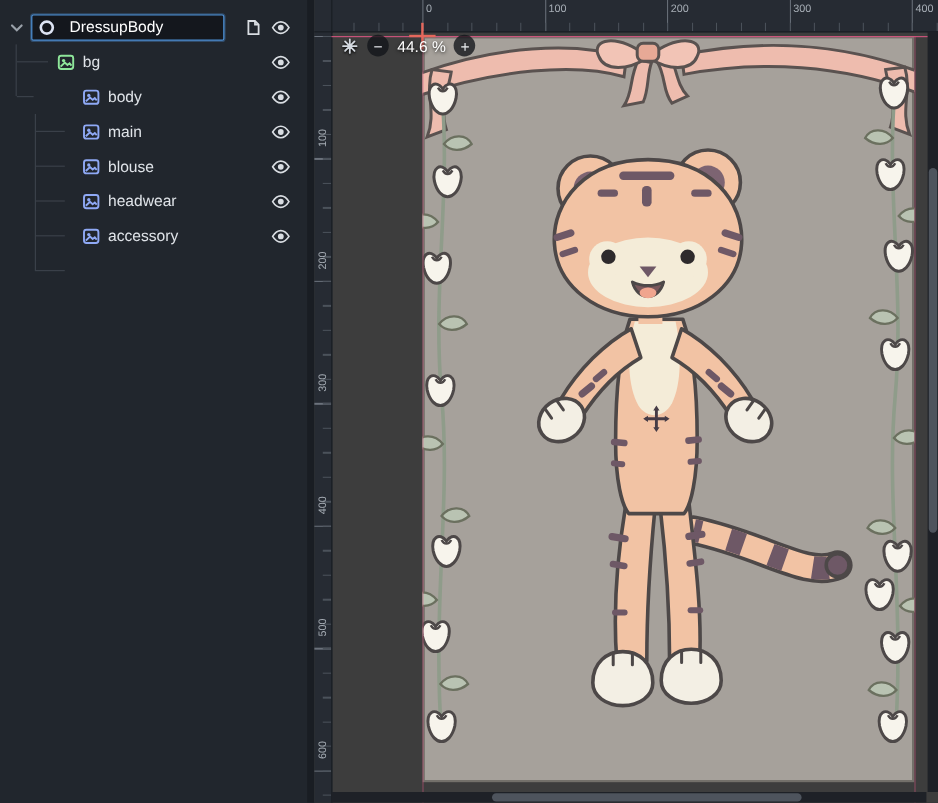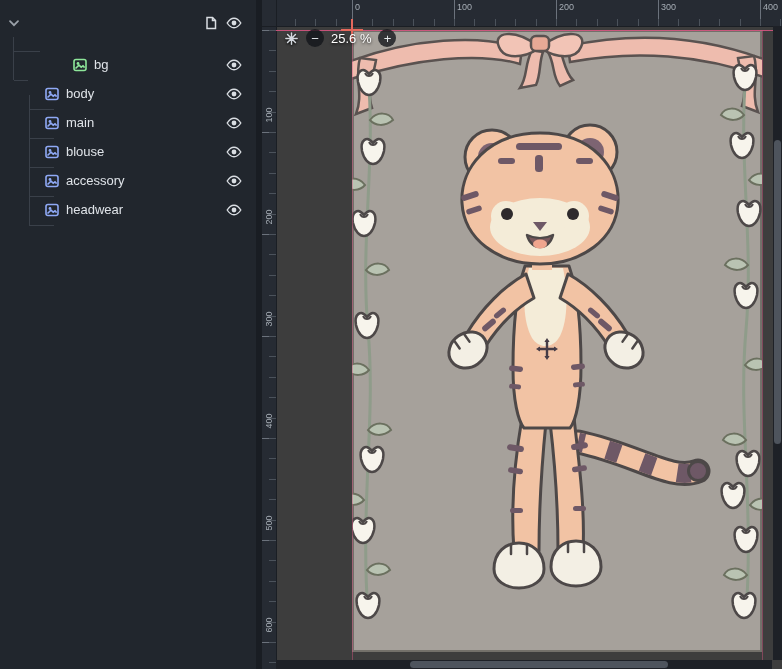--- a/index.html
+++ b/index.html
@@ -7,22 +7,22 @@
     width:782px; height:669px; position:relative; overflow:hidden;
     background:#21262d; font-family:"Liberation Sans",sans-serif;
     -webkit-font-smoothing:antialiased;
   }
   
   .scene-tree { position:absolute; left:0; top:0; width:256px; height:669px;
     background:#21262d; padding-top:8px; box-sizing:border-box; }
   .connector { position:absolute; background:#3a4049; }
   .tree-row { height:29px; display:flex; align-items:center; color:#dfe3e8;
     font-size:13px; position:relative; box-sizing:border-box; }
-  .d0 { padding-left:6px; } .d1 { padding-left:72px;margin-top:13px; }
-  .d1c { padding-left:32px; } .d2 { padding-left:44px; }
+  .d0 { padding-left:6px; } .d1 { padding-left:47px; }
+  .d1c { padding-left:32px; } .d2 { padding-left:68px; }
   .i16 { width:16px; height:16px; display:block; }
   .node-icon { width:16px; height:16px; margin-right:6px; flex:none; }
   .c-node2d { color:#dde4f4; } .c-sprite { color:#8fa9f5; }
   .c-texture { color:#8ee69a; } .c-eye { color:#d9dde2; }
   .c-chev { color:#9aa1a9; } .c-doc { color:#d9dde2; } .c-ast { color:#d4d9df; }
   .chev { width:18px; height:16px; flex:none; background:transparent; border:none; padding:0; cursor:pointer; }
   .eye-btn { margin-left:auto; margin-right:13px; width:18px; height:18px;
     background:transparent; border:none; padding:1px; cursor:pointer; flex:none; }
   .scene-icon { width:16px; height:16px; margin-left:4px; flex:none; }
   .rename-box { display:flex; align-items:center; gap:5px; margin-left:2px;
@@ -118,20 +118,28 @@
   <div class="connector" style="left:30px;top:167px;width:24px;height:1px;"></div>
   <div class="connector" style="left:30px;top:196px;width:24px;height:1px;"></div>
   <div class="connector" style="left:30px;top:225px;width:24px;height:1px;"></div>
 
   <div class="tree-row d0">
     <button class="chev">
         <svg class="i16 c-chev" viewBox="0 0 16 16">
           <use href="#i-chev"></use>
         </svg>
       </button>
+    <span class="rename-box">
+      <span class="node-icon">
+          <svg class="i16 c-node2d" viewBox="0 0 16 16">
+            <use href="#i-node2d"></use>
+          </svg>
+        </span>
+      <input type="text" value="DressupBody" style="">
+    </span>
     <span style="margin-left:auto"></span>
     <span class="scene-icon">
         <svg class="i16 c-doc" viewBox="0 0 16 16">
           <use href="#i-doc"></use>
         </svg>
       </span>
     <button class="eye-btn" style="margin-left:6px">
         <svg class="i16 c-eye" viewBox="0 0 16 16">
           <use href="#i-eye"></use>
         </svg>
@@ -194,35 +202,35 @@
         </svg>
       </button>
   </div>
 
   <div class="tree-row d2">
     <span class="node-icon">
         <svg class="i16 c-sprite" viewBox="0 0 16 16">
           <use href="#i-pic"></use>
         </svg>
       </span>
+    <span>headwear</span>
+    <button class="eye-btn">
+        <svg class="i16 c-eye" viewBox="0 0 16 16">
+          <use href="#i-eye"></use>
+        </svg>
+      </button>
+  </div>
+
+  <div class="tree-row d2">
+    <span class="node-icon">
+        <svg class="i16 c-sprite" viewBox="0 0 16 16">
+          <use href="#i-pic"></use>
+        </svg>
+      </span>
     <span>accessory</span>
-    <button class="eye-btn">
-        <svg class="i16 c-eye" viewBox="0 0 16 16">
-          <use href="#i-eye"></use>
-        </svg>
-      </button>
-  </div>
-
-  <div class="tree-row d2">
-    <span class="node-icon">
-        <svg class="i16 c-sprite" viewBox="0 0 16 16">
-          <use href="#i-pic"></use>
-        </svg>
-      </span>
-    <span>headwear</span>
     <button class="eye-btn">
         <svg class="i16 c-eye" viewBox="0 0 16 16">
           <use href="#i-eye"></use>
         </svg>
       </button>
   </div>
 </div>
 
 <div class="panel-divider"></div>
 
@@ -404,21 +412,21 @@
     <div class="vp-edge-l"></div>
     <div class="vp-edge-r"></div>
 
     <div class="zoom-bar">
       <span class="center-icon">
           <svg class="c-ast" viewBox="0 0 16 16">
             <use href="#i-ast"></use>
           </svg>
         </span>
       <button class="zoom-btn">−</button>
-      <span class="zoom-label">25.6 %</span>
+      <span class="zoom-label">44.6 %</span>
       <button class="zoom-btn">+</button>
     </div>
 
     <div class="h-scroll">
         <div class="thumb"></div>
       </div>
     <div class="v-scroll">
         <div class="thumb"></div>
       </div>
   </div>

